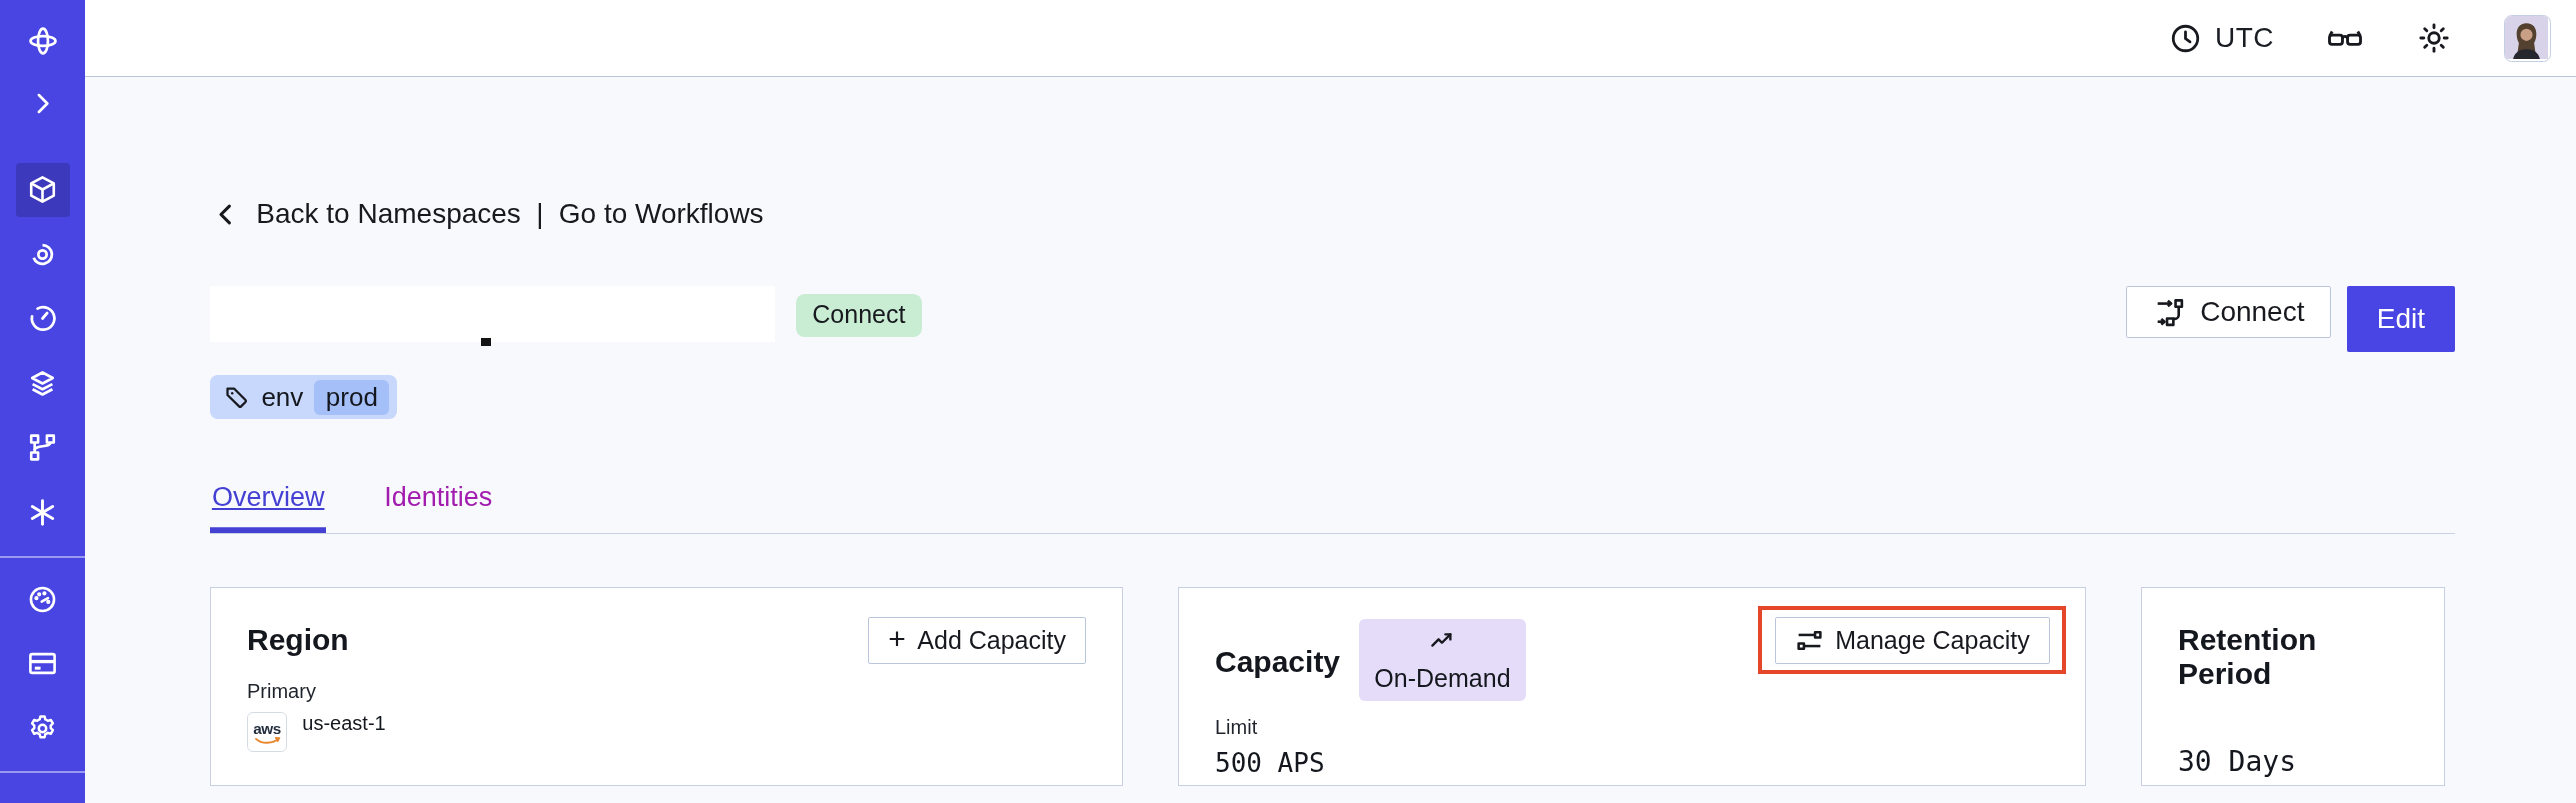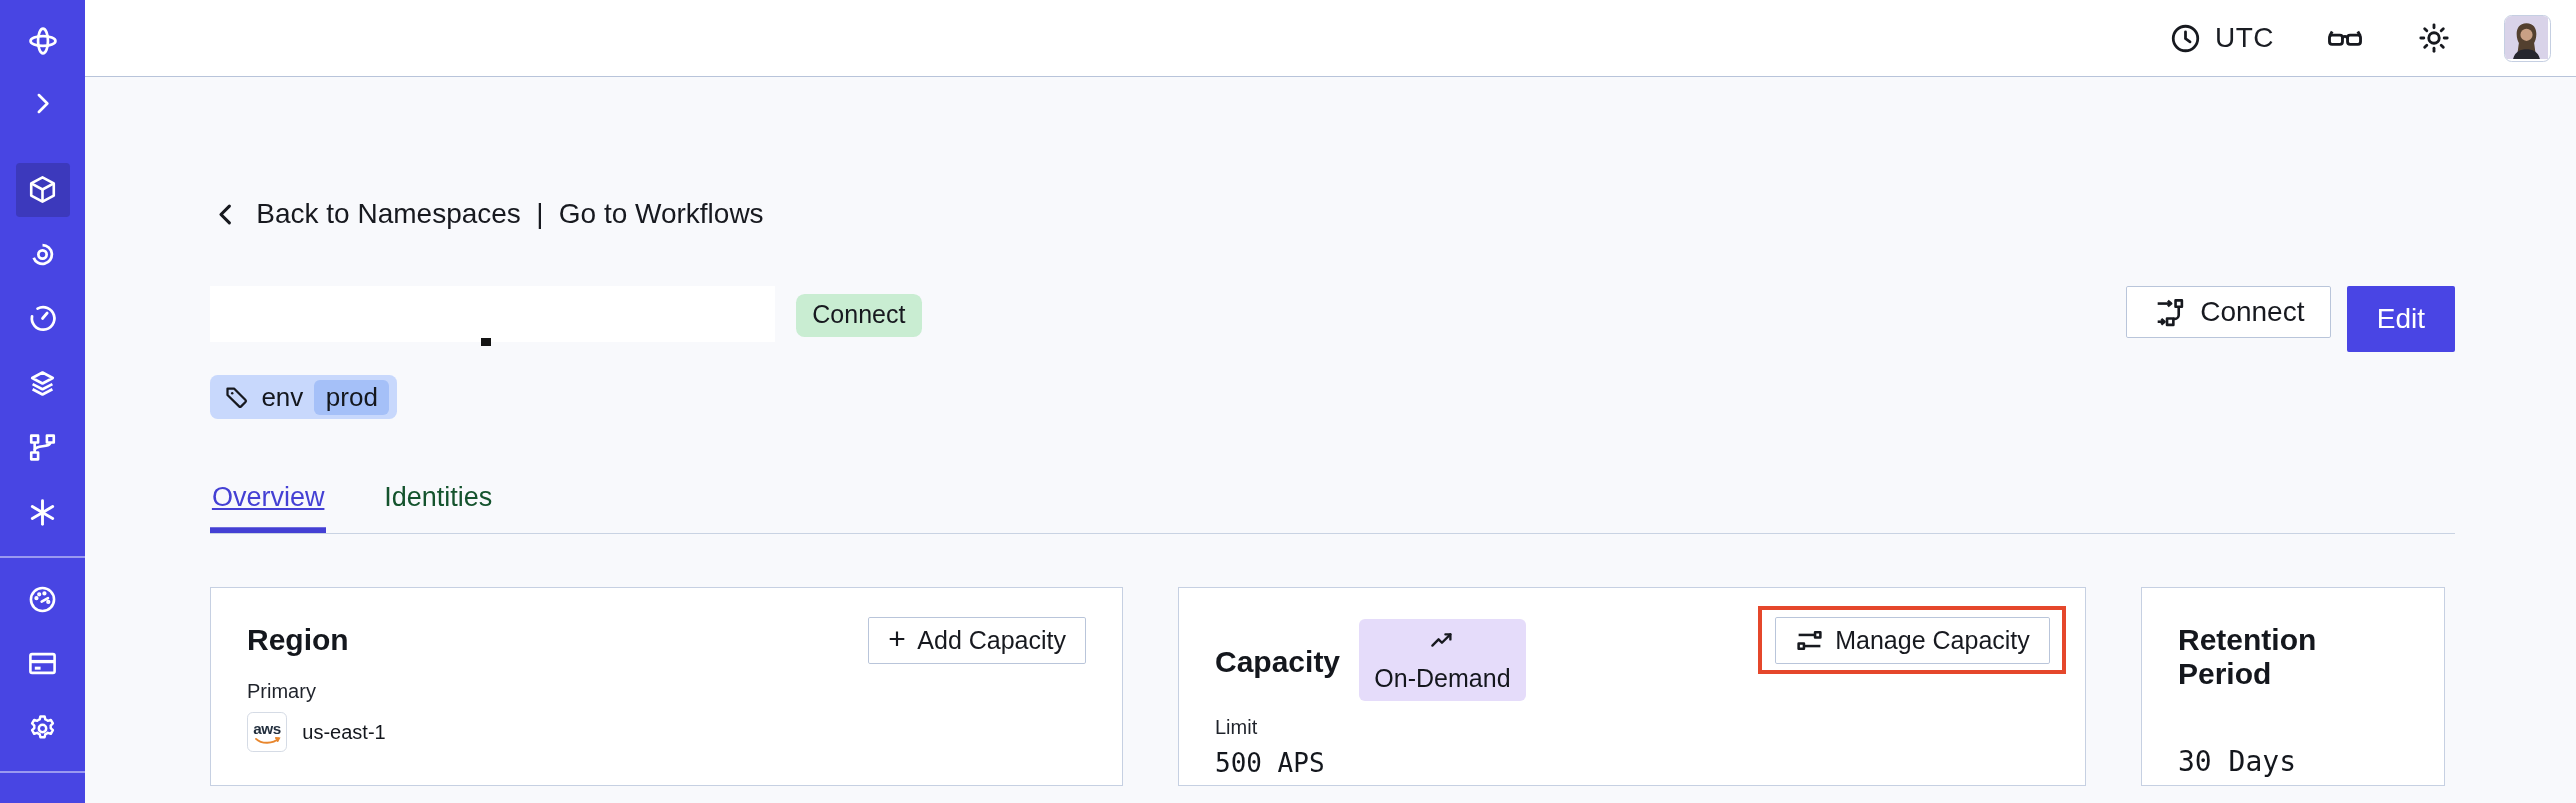--- a/index.html
+++ b/index.html
@@ -93,21 +93,21 @@
   .tag-inner {
     background: var(--tag-inner-bg, #A5C0F8); border-radius: 5.8px;
     padding: 1.9px 11.5px; font-size: 26px;
   }
 
   .tabs {
     margin-top: 63px; display: flex; gap: 56px;
     border-bottom: 1.9px solid #c9d3e3;
   }
   .tab {
-    font-size: 27px; font-weight: 500; color: #14532d;
+    font-size: 27px; font-weight: 500; color: #a21caf;
     padding: 0 1.9px 20px 1.9px; cursor: pointer;
   }
   .tab.active {
     color: var(--accent, #4440D4);
     box-shadow: inset 0 -5.8px 0 0 var(--accent, #4440D4);
     text-decoration: underline;
   }
 
   
   .cards-row { margin-top: 53px; display: flex; gap: 55px; }
@@ -122,21 +122,21 @@
   .card-head-left { display: flex; align-items: center; gap: 19px; }
   .card-title { font-size: 30px; font-weight: 600; color: #14171d; padding-top: 5.8px; }
   .btn-small { height: 47px; padding: 0 19px; gap: 11.5px; font-size: 25px; }
   .plus-glyph { font-size: 30px; font-weight: 400; line-height: 1; margin-top: -2.9px; }
   .badge-ondemand {
     display: flex; align-items: center; gap: 10px;
     background: var(--ondemand-badge-bg, #E5DCFA); color: #14171d;
     font-size: 25px; padding: 7.7px 15.3px; border-radius: 6px; margin-top: 1.9px; flex-direction: column;
   }
   .meta-label { margin-top: 15.3px; font-size: 20px; color: #1f232b; }
-  .region-value-row { margin-top: 9.6px; display: flex; align-items: center; gap: 15.3px; }
+  .region-value-row { margin-top: 9.6px; display: flex; align-items: flex-start; gap: 15.3px; }
   .aws-chip {
     width: 40px; height: 40px; background: #fff; border: 1.9px solid #d5dbe5; border-radius: 5.8px;
     display: flex; flex-direction: column; align-items: center; justify-content: center;
     padding-top: 2.9px;
   }
   .aws-text { font-size: 15.3px; font-weight: 700; color: #232f3e; line-height: 1; letter-spacing: -0.5px; }
   .region-name { font-size: 20px; color: #14171d; }
   .mono-value { font-family: "DejaVu Sans Mono", monospace; font-size: 26px; color: #14171d; }
   .limit-value { margin-top: 8.6px; }
   .retention-value { margin-top: 54px; font-size: 28px; }

